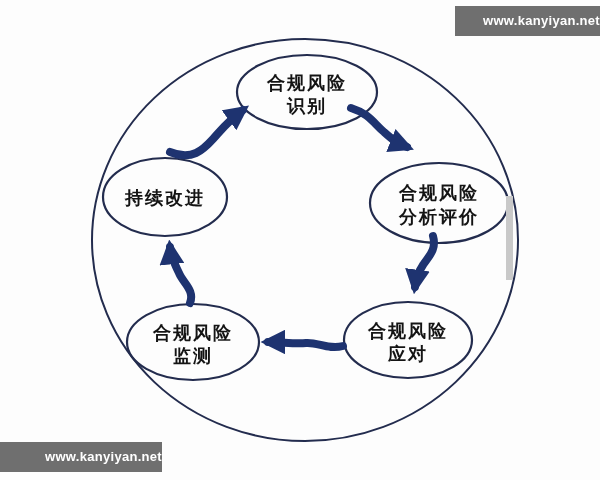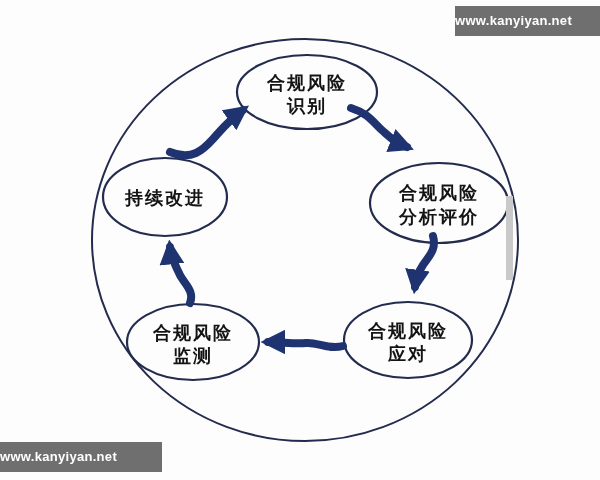--- a/index.html
+++ b/index.html
@@ -25,21 +25,21 @@
     font-weight: bold;
     font-size: 18px;
     letter-spacing: 2px;
     fill: #141414;
     text-anchor: middle;
   }
   .watermark {
     position: absolute;
     height: 30px;
     line-height: 30px;
-    text-align: left;
+    text-align: right;
     font-size: 13px;
     font-weight: bold;
     letter-spacing: 0.3px;
   }
   .watermark.top-right {
     top: 6px;
     right: 0;
     width: 145px;
   }
   .watermark.bottom-left {

